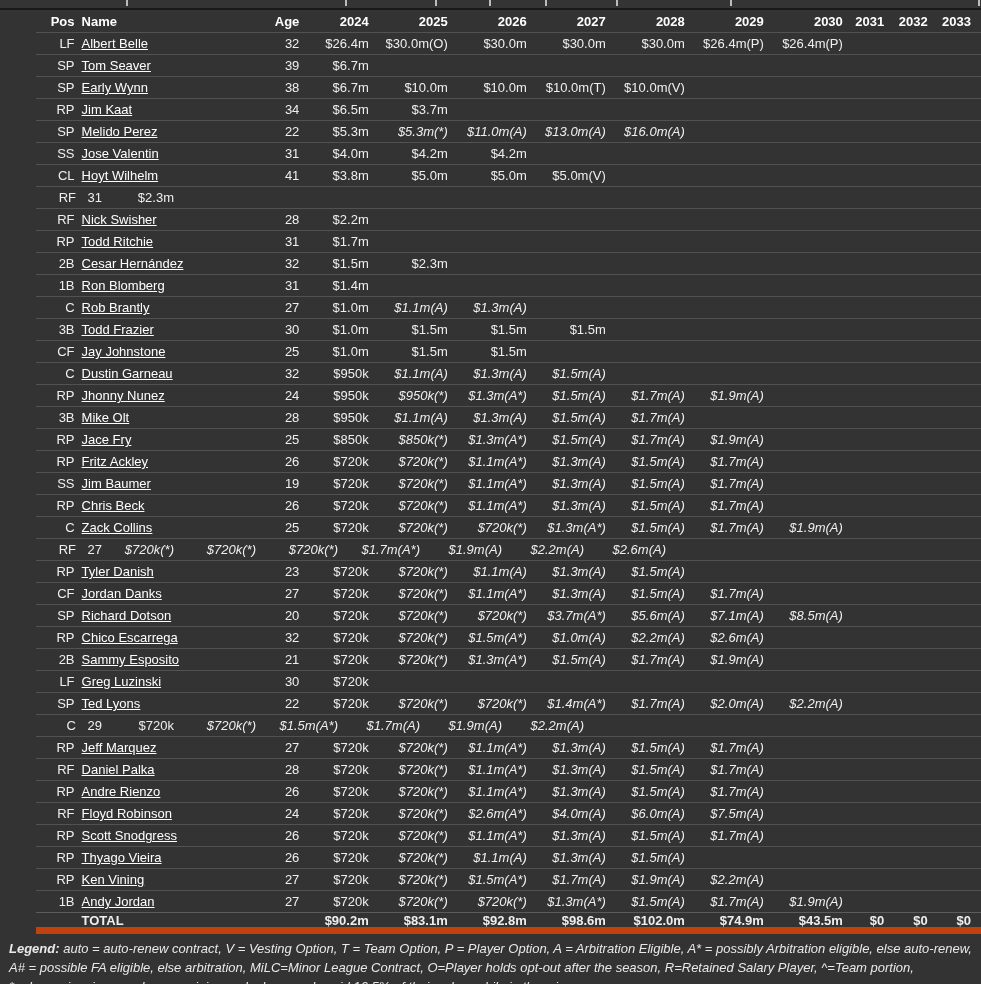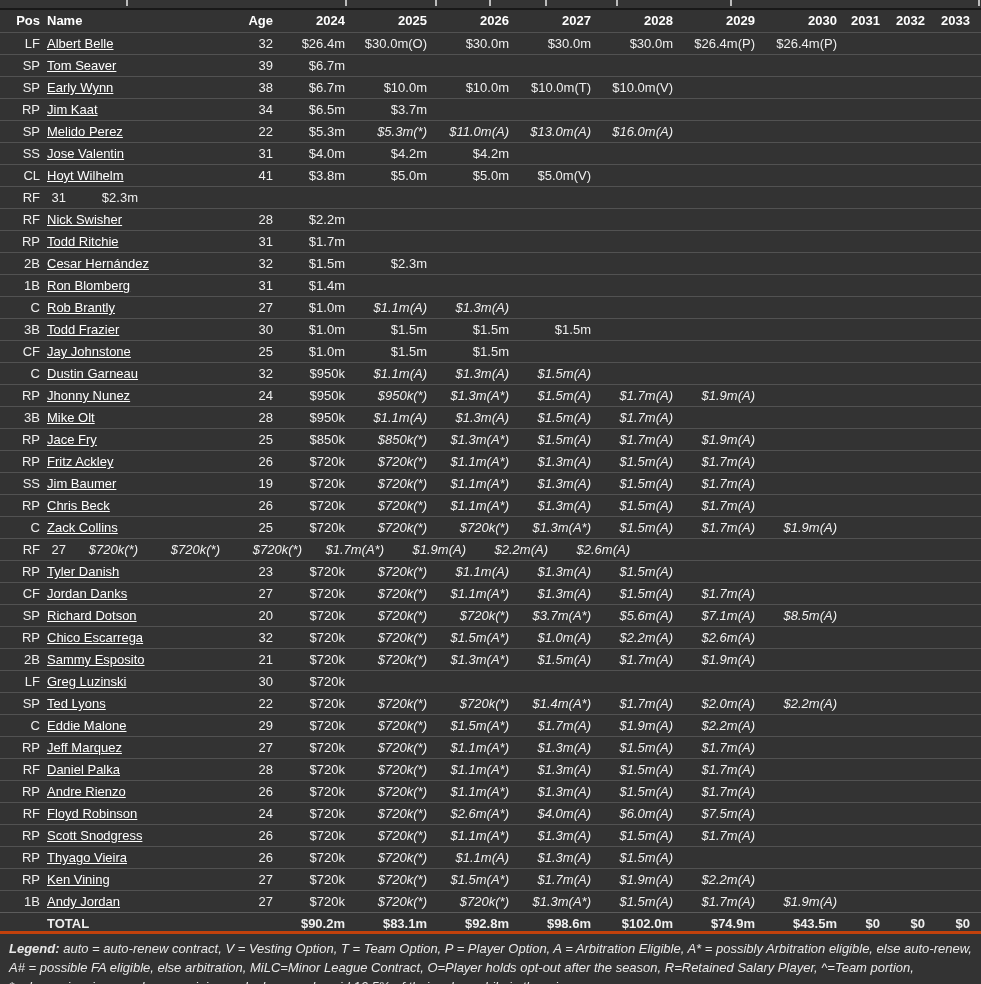--- a/index.html
+++ b/index.html
@@ -7,24 +7,24 @@
     width:981px;height:984px;overflow:hidden;
     background:#333333;
     font-family:"Liberation Sans","DejaVu Sans",sans-serif;
     -webkit-font-smoothing:antialiased;
   }
   
   .top-strip{position:relative;height:8px;background:#343434;}
   .top-strip .tick{position:absolute;top:0;width:2px;height:6px;background:#bcbcbc;}
   .top-dark{height:2px;background:#191919;}
 
-  .hrow,.trow{display:flex;height:22px;box-sizing:border-box;align-items:flex-start;padding-right:2px;}
+  .hrow,.trow{display:flex;height:22px;box-sizing:border-box;align-items:center;padding-right:10px;margin-left:36px;}
   .hrow{background:#333333;}
   .trow{border-top:1px solid #525252;}
-  .trow.total{font-weight:bold;border-top:1px solid #5c5c5c;border-bottom:3px solid #c2410c;}
+  .trow.total{font-weight:bold;border-top:1px solid #5c5c5c;border-bottom:7px solid #c2410c;}
 
   .c{box-sizing:border-box;white-space:nowrap;overflow:hidden;font-size:13px;color:#efefef;line-height:21px;}
   .hc{font-weight:bold;color:#ffffff;}
   .c.pos{width:40px;text-align:right;}
   .c.name{width:207px;text-align:left;padding-left:7px;}
   .c.age{width:26px;text-align:right;}
   .c.y0{width:72px;text-align:right;}
   .c.y{width:82px;text-align:right;}
   .c.ys0{width:43px;text-align:right;}
   .c.ys{width:45px;text-align:right;}
@@ -530,21 +530,20 @@
           <div class="c y it">$1.4m(A*)</div>
           <div class="c y it">$1.7m(A)</div>
           <div class="c y it">$2.0m(A)</div>
           <div class="c y it">$2.2m(A)</div>
           <div class="c ys0"></div>
           <div class="c ys"></div>
           <div class="c ys"></div>
         </div>
         <div class="trow">
           <div class="c pos">C</div>
-          <div class="c name"><span class="pname">Eddie Malone</span></div>
           <div class="c age">29</div>
           <div class="c y0">$720k</div>
           <div class="c y it">$720k(*)</div>
           <div class="c y it">$1.5m(A*)</div>
           <div class="c y it">$1.7m(A)</div>
           <div class="c y it">$1.9m(A)</div>
           <div class="c y it">$2.2m(A)</div>
           <div class="c y"></div>
           <div class="c ys0"></div>
           <div class="c ys"></div>

